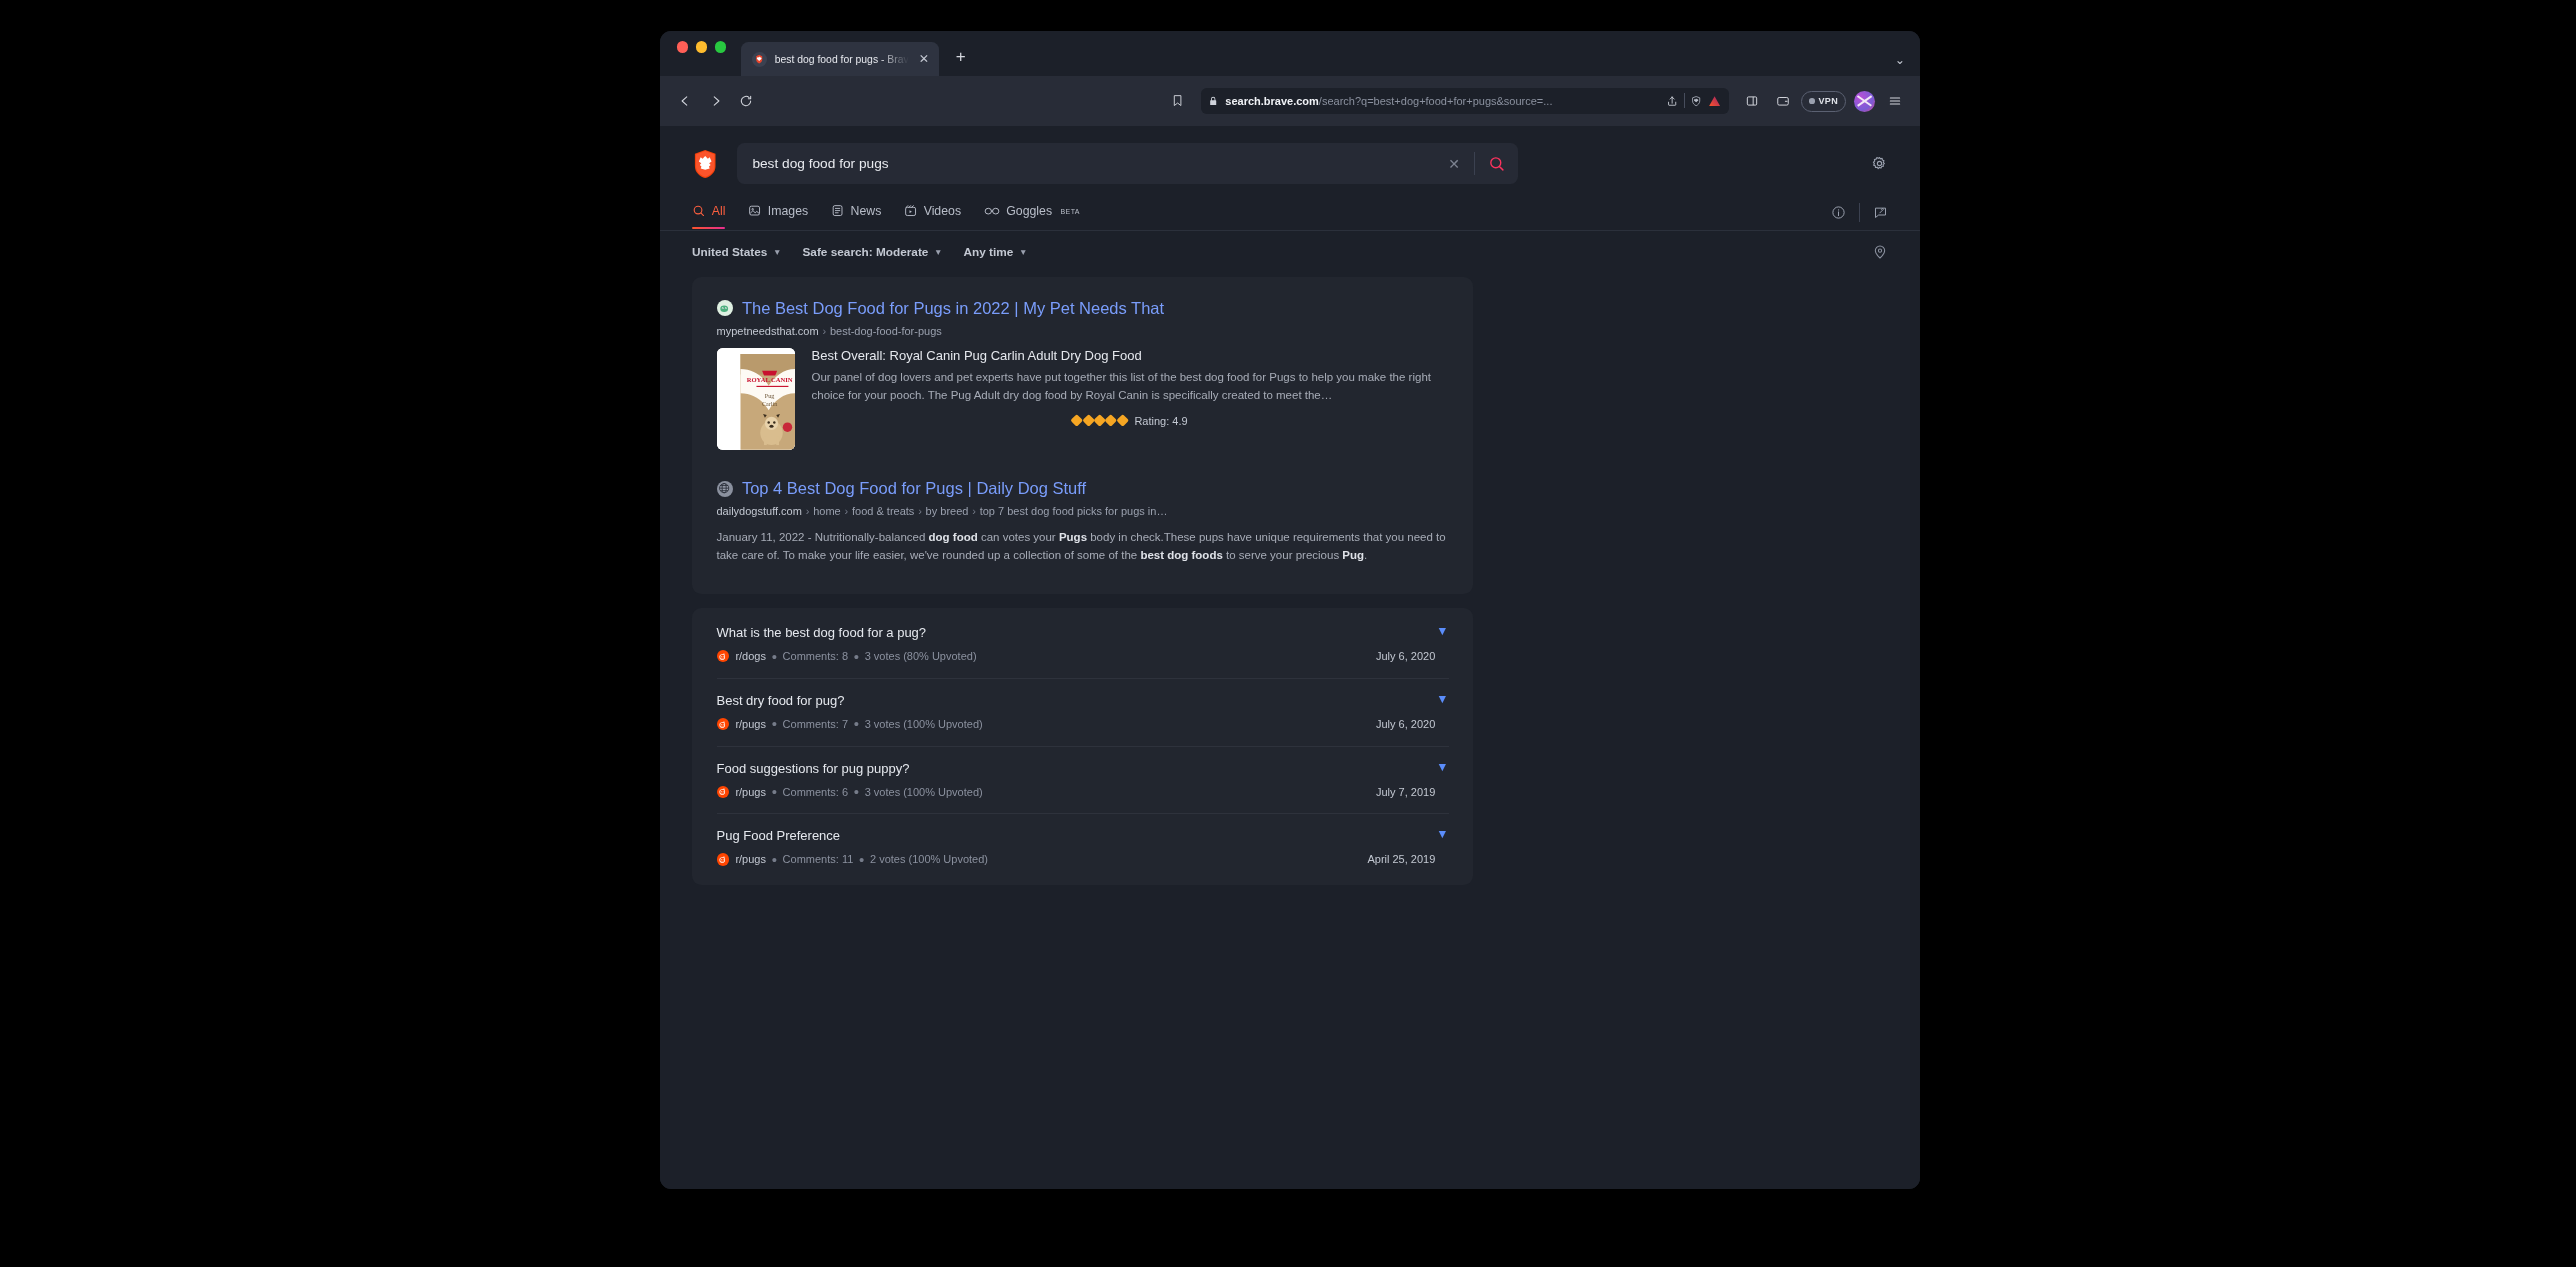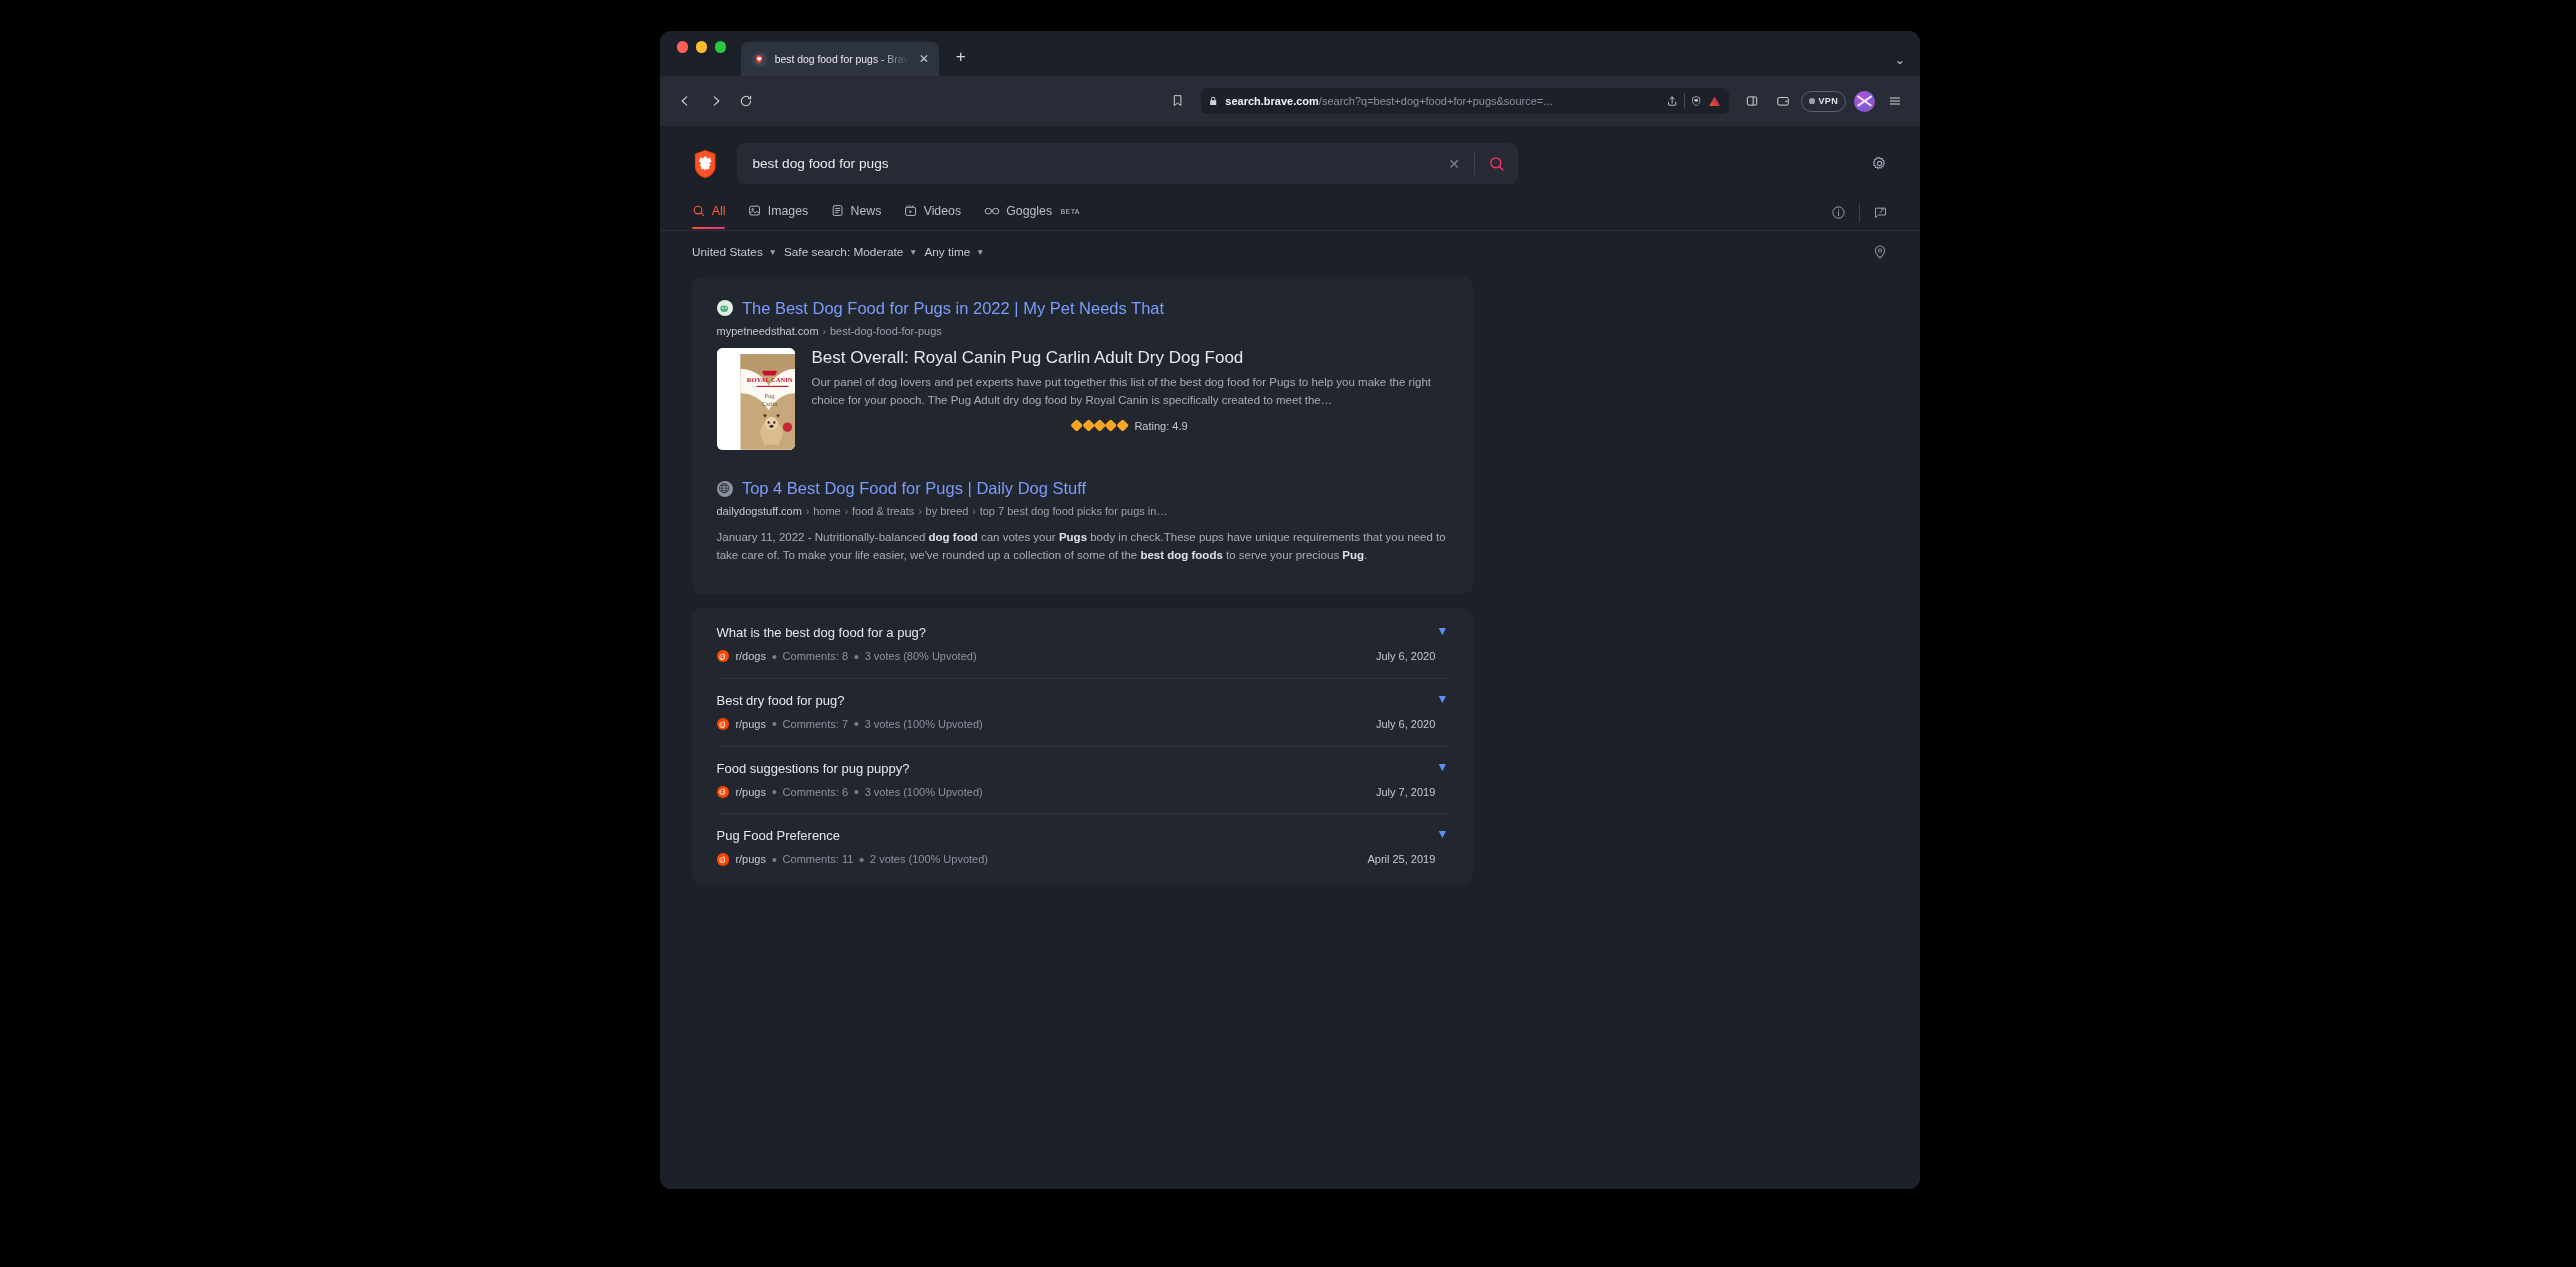--- a/index.html
+++ b/index.html
@@ -200,21 +200,22 @@
     border-radius: 1.9px;
   }
   .beta { font-size: 7px; vertical-align: super; color: #b9bec9; margin-left: 1.9px; letter-spacing: 0.4px; }
   .navrow-right { margin-left: auto; display: flex; align-items: center; gap: 13.2px; padding-bottom: 7.5px; }
   .navrow-right .vsep2 { width: 0.9px; height: 19px; background: #3b4150; }
 
   
   .filterrow {
     display: flex; align-items: center;
     padding: 13.2px 32px 0 32px;
-    gap: 7px;
+    gap: 21px;
+    font-weight: bold;
   }
   .filter {
     display: flex; align-items: center; gap: 5.7px;
     color: #c3c8d2; font-size: 11.8px;
   }
   .chev { font-size: 8.5px; color: #9aa0ae; }
   .filterrow-right { margin-left: auto; color: #8b919f; display: flex; }
 
   
   .results-wrap { padding: 17px 32px 0 32px; }
@@ -244,21 +245,21 @@
 
   .rich { display: flex; gap: 17px; margin-top: 11.3px; }
   .thumb {
     width: 78px; height: 102px; flex: 0 0 78px;
     background: #ffffff;
     border-radius: 5.7px;
     overflow: hidden;
     position: relative;
   }
   .rich-body { flex: 1; }
-  .rich-title { color: #e5e8ee; font-size: 17px; margin-bottom: 5.7px; }
+  .rich-title { color: #e5e8ee; font-size: 13px; margin-bottom: 5.7px; }
   .rich-desc { color: #a7acb7; font-size: 11.5px; line-height: 1.55; }
   .rating { display: flex; align-items: center; gap: 7.5px; margin-top: 10.4px; justify-content: center; }
   .stars { display: flex; gap: 1.9px; }
   .diamond {
     width: 9.4px; height: 9.4px; background: #f6a623;
     transform: rotate(45deg);
     border-radius: 1.9px;
   }
   .rating-text { color: #c3c8d2; font-size: 11px; }
 

